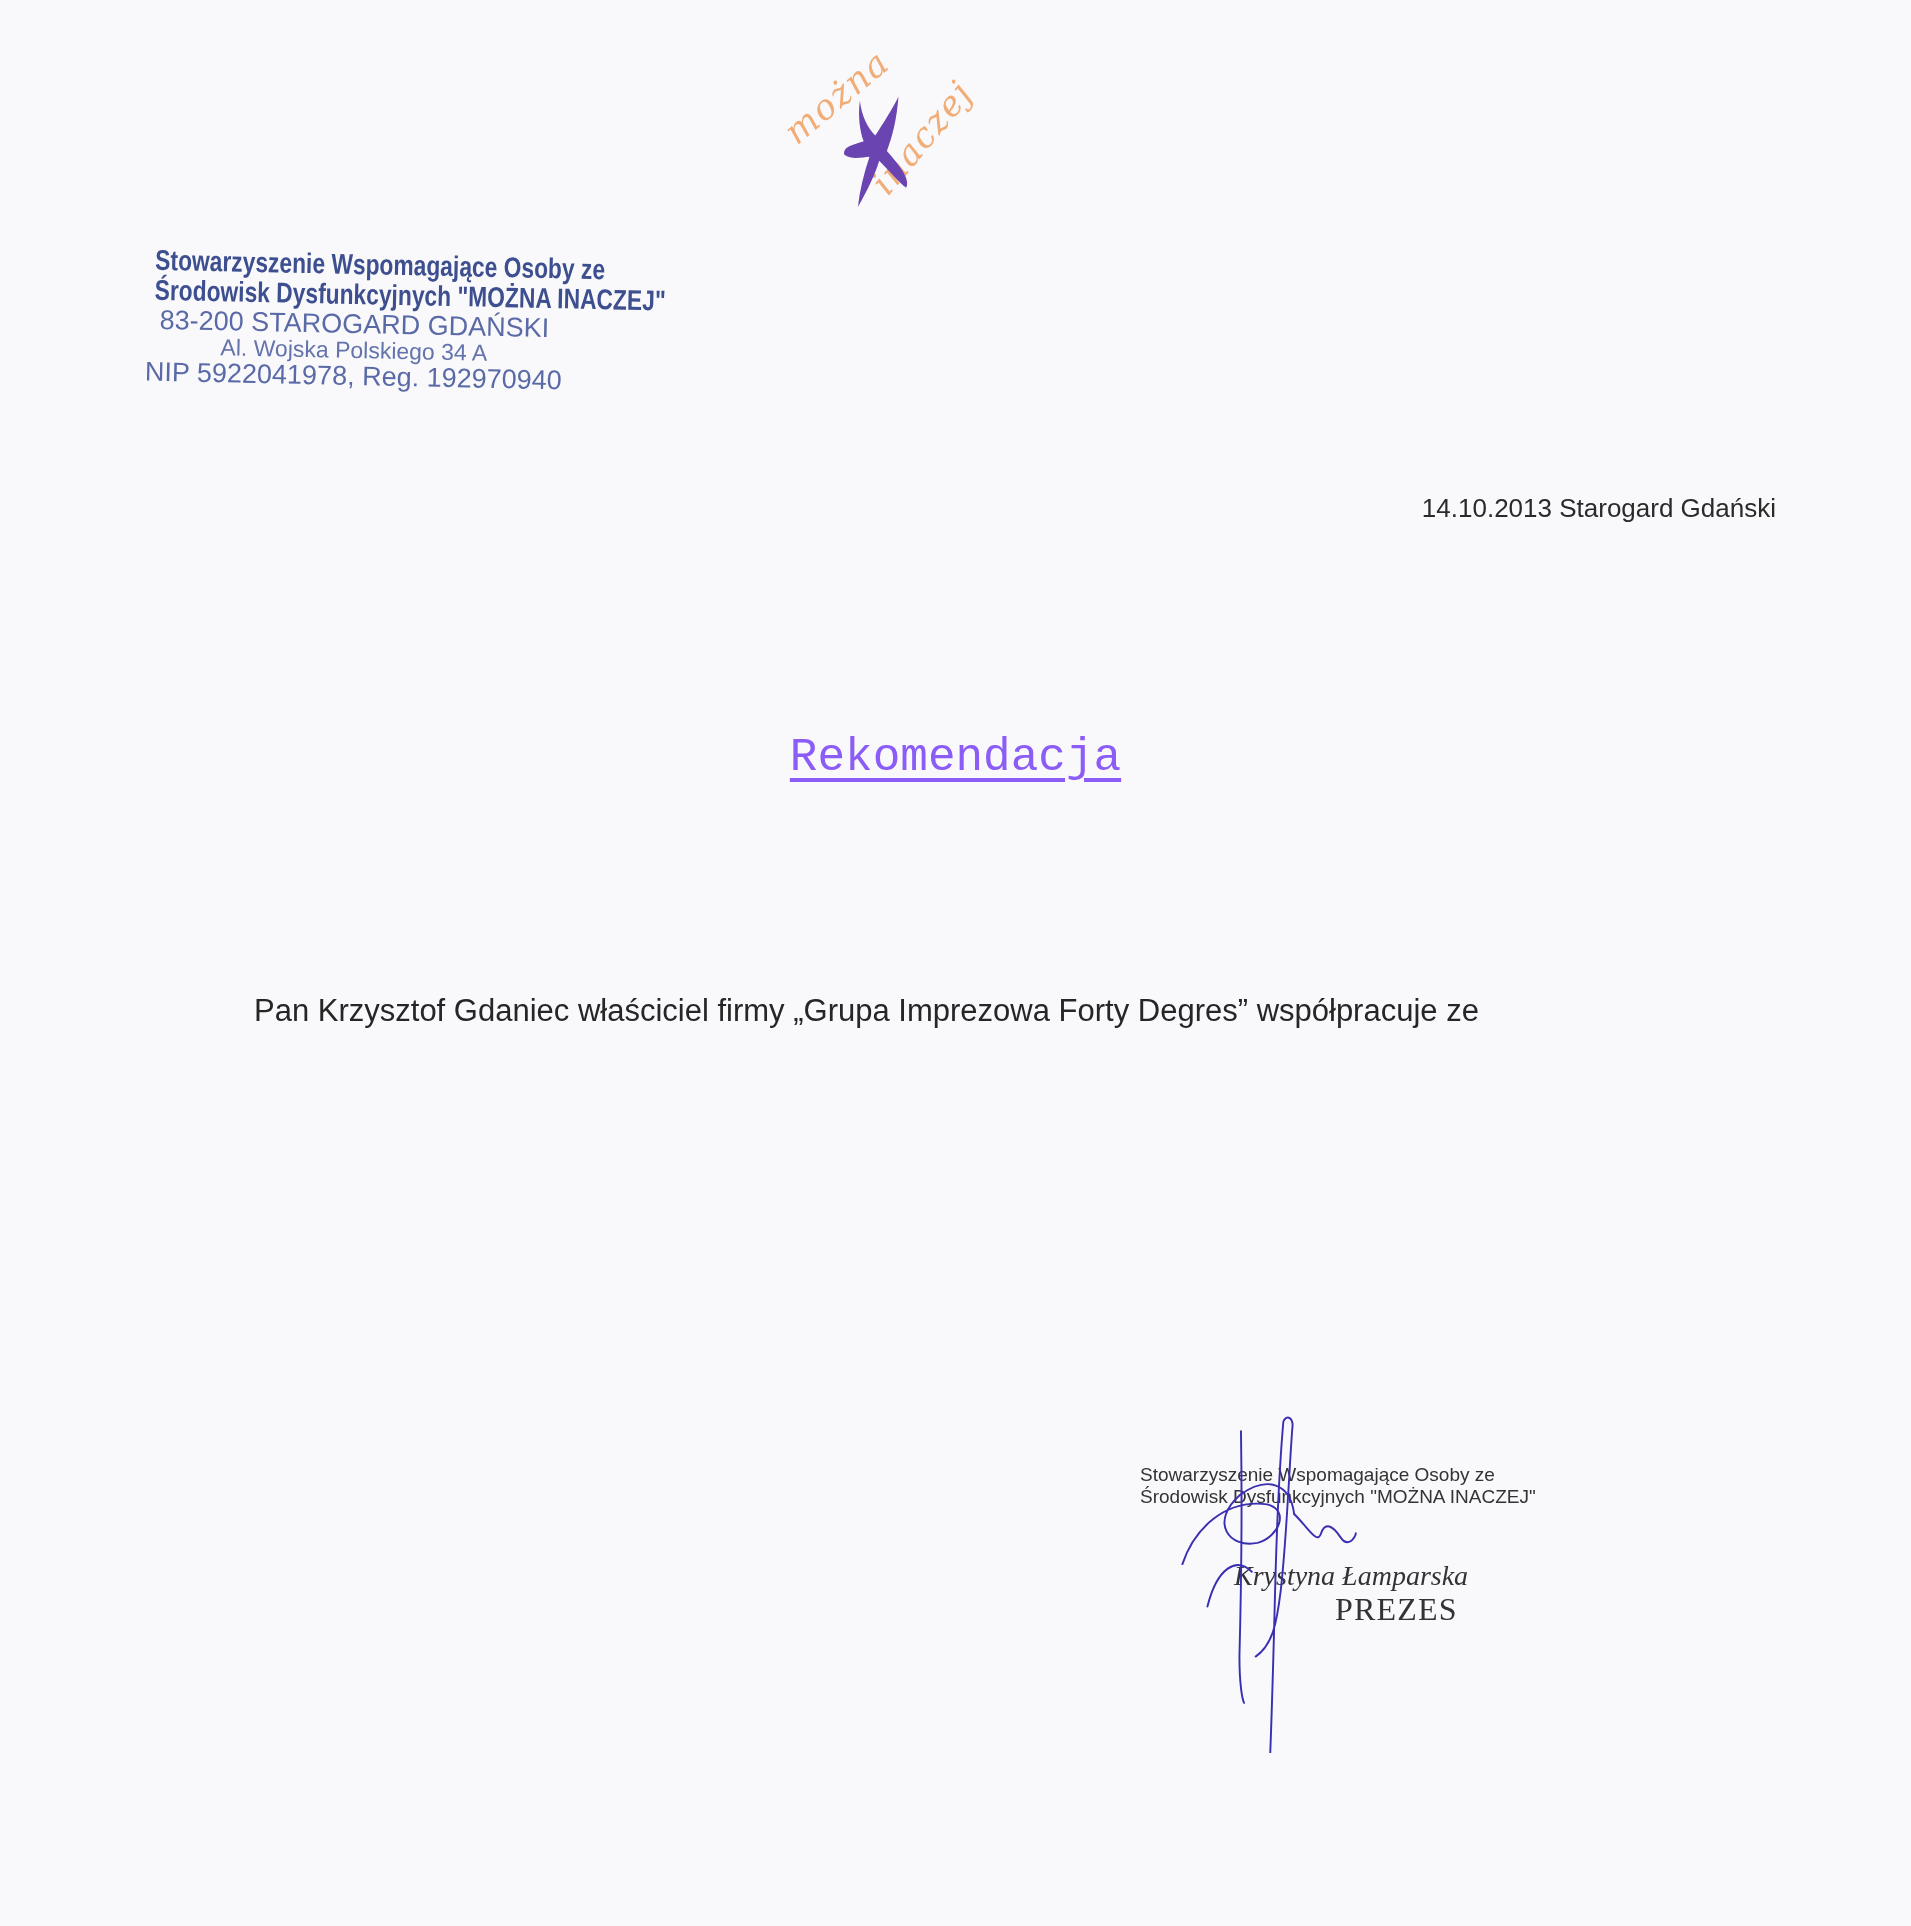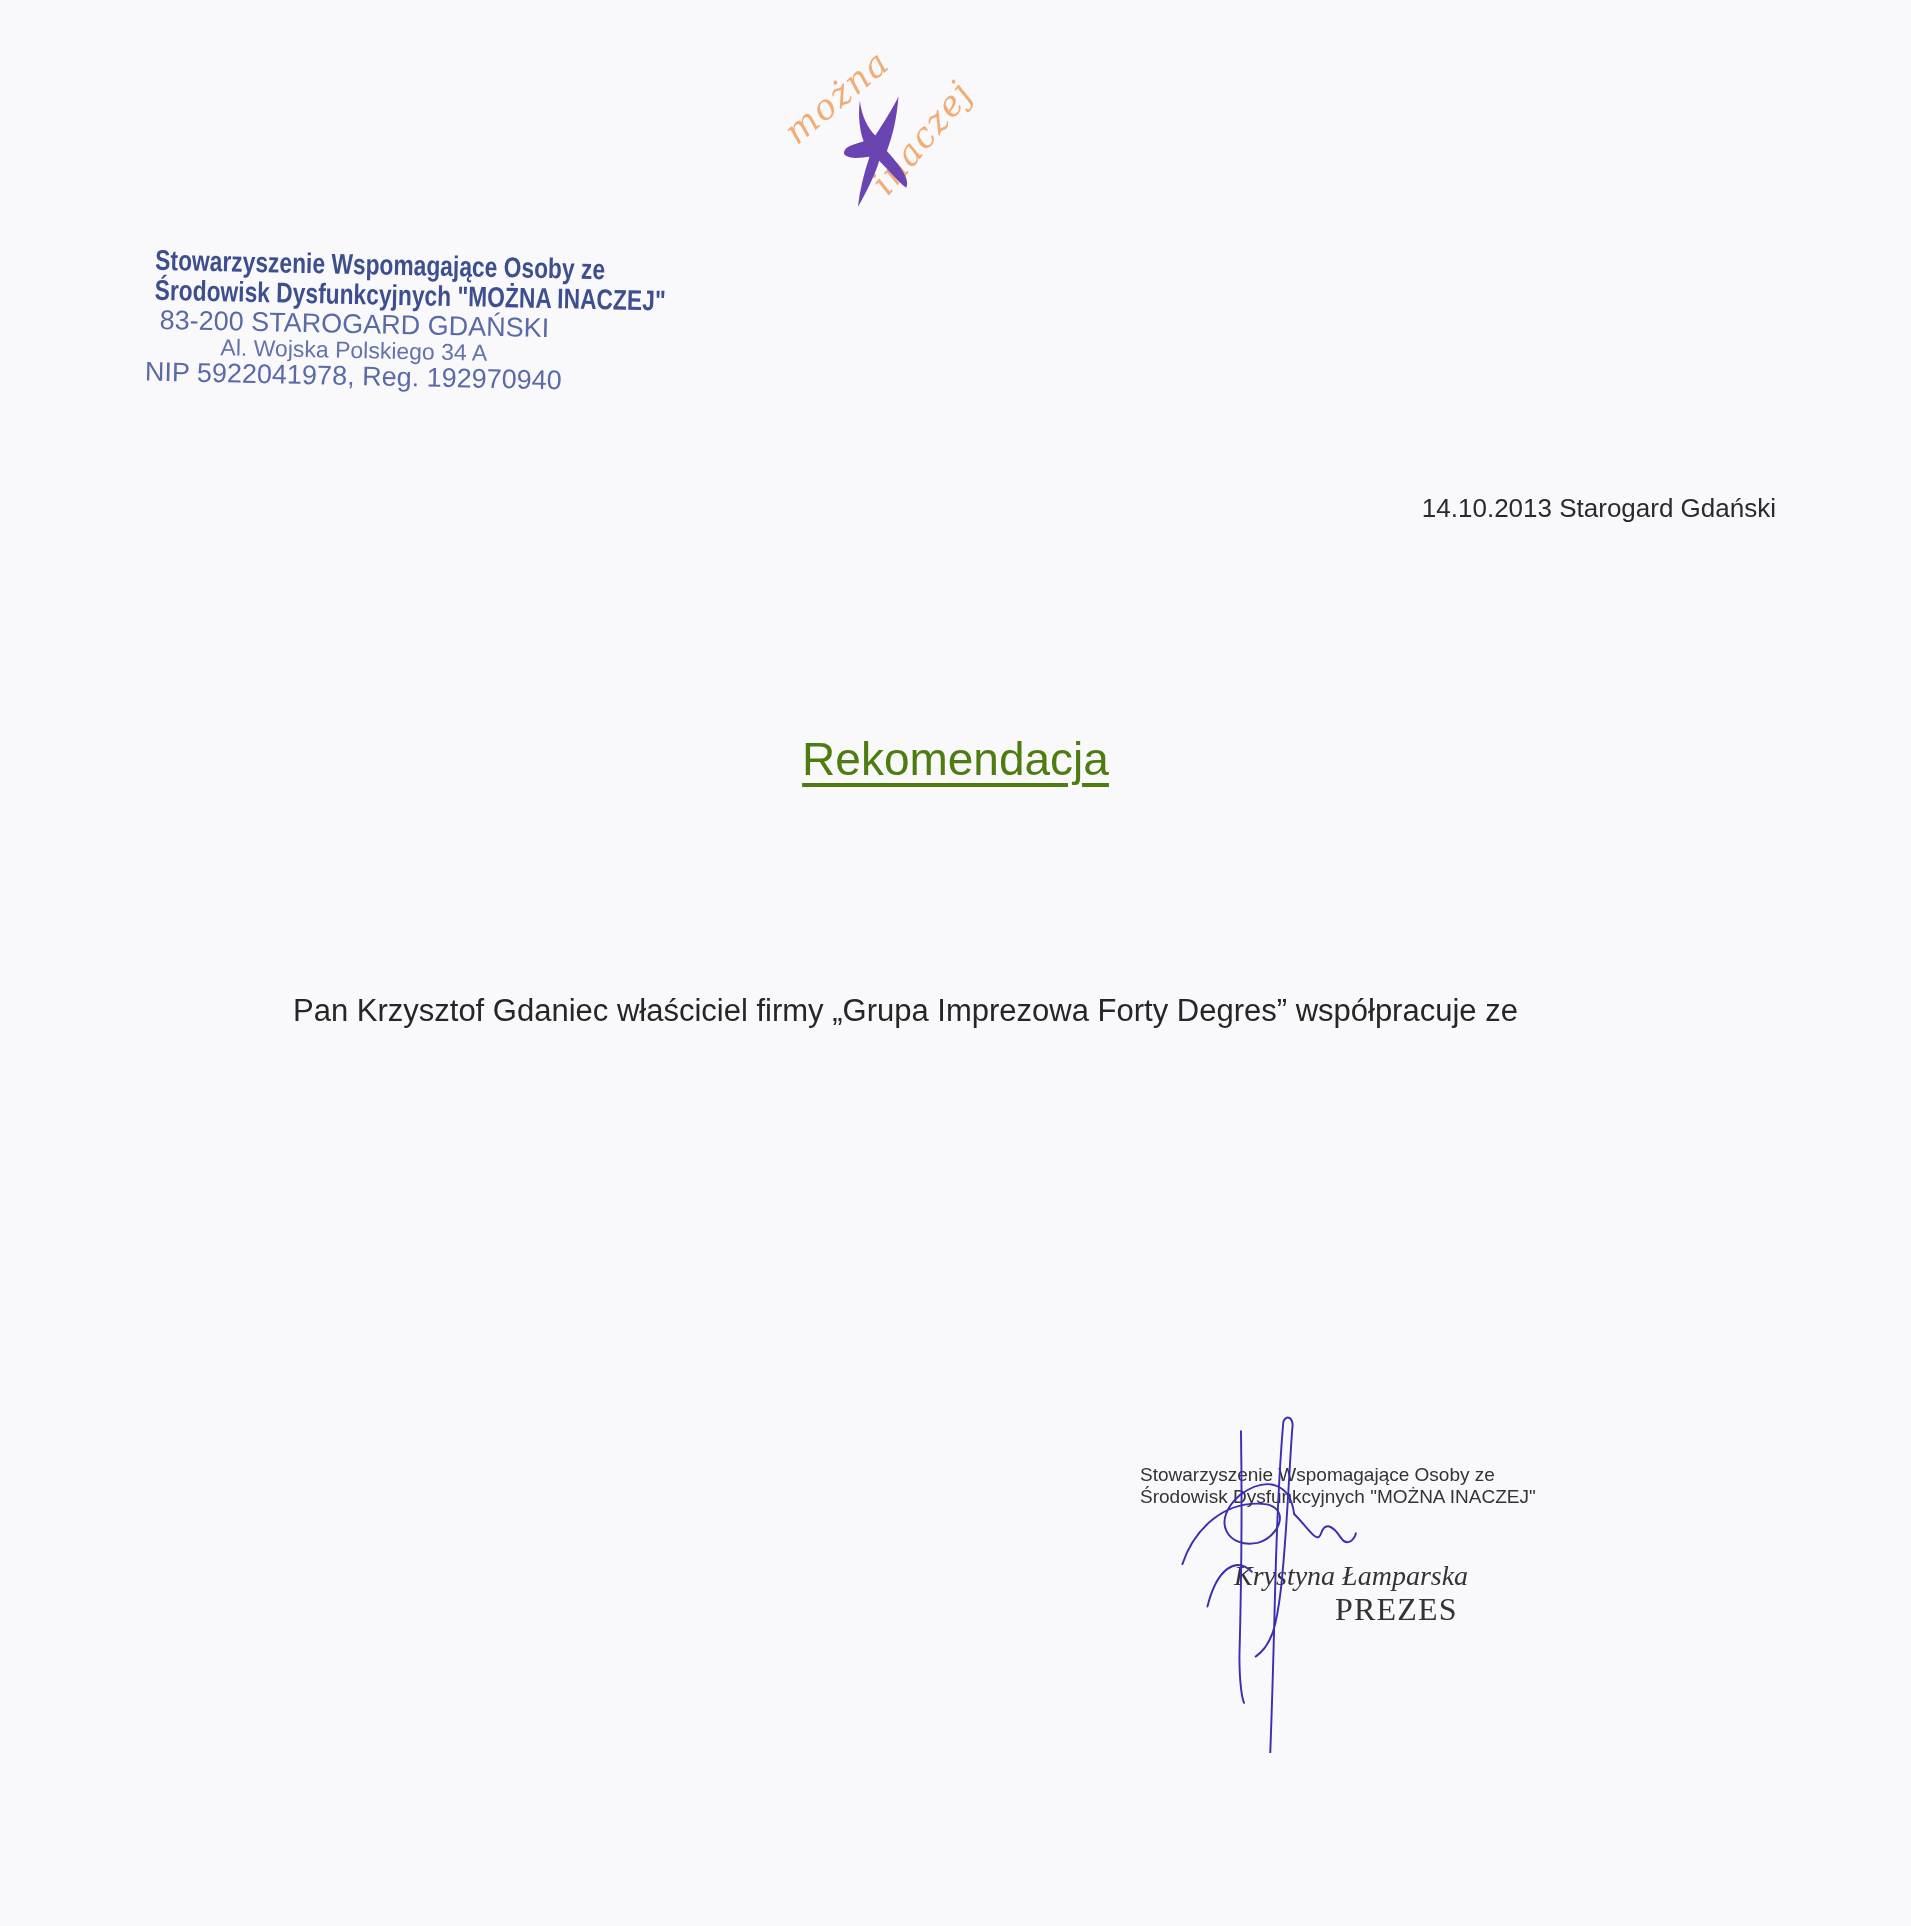--- a/index.html
+++ b/index.html
@@ -23,25 +23,25 @@
   .stamp-line { white-space: nowrap; line-height: 1.05; }
   .stamp-cond { font-family: "Liberation Sans", sans-serif; font-size: 28.5px; transform: scaleX(0.80); transform-origin: center; display: block; font-weight: bold; color: #3d4f8f; }
   .stamp-wide { font-size: 27px; display: block; color: #5a6aa6; }
   .stamp-small { font-size: 23px; display: block; color: #6473ab; }
 
   
   #date-place { right: 135px; top: 493px; font-size: 26px; color: #2a2a2a; }
 
   
   #doc-title { left: 0; right: 0; top: 732px; text-align: center; }
-  #doc-title span { font-size: 46px; text-decoration: underline; text-decoration-thickness: 3.9px; text-underline-offset: 7.7px; color: #4d7c0f; }
+  #doc-title span { font-size: 46px; text-decoration: underline; text-decoration-thickness: 3.9px; text-underline-offset: 7.7px; color: #8b5cf6; font-family: Liberation Mono, monospace; }
 
   
   #body-text { left: 98px; top: 980px; width: 1695px; font-size: 31px; line-height: 62px; color: #262626; }
-  .body-line { white-space: nowrap; display: block; margin-left: 39px; }
+  .body-line { white-space: nowrap; display: block; }
   .body-line.indent { padding-left: 156px; }
   .body-line.tight { margin-top: -3.9px; }
 
   
   #sig-block { left: 1140px; top: 1406px; width: 501px; height: 347px; }
   #sig-org { position: absolute; left: 0; top: 58px; font-size: 19px; line-height: 21.6px; color: #333; white-space: nowrap; }
   #sig-name { position: absolute; left: 94px; top: 154px; font-family: "Liberation Serif", serif; font-style: italic; font-size: 28px; color: #333; white-space: nowrap; }
   #sig-role { position: absolute; left: 195px; top: 185px; font-family: "Liberation Serif", serif; font-size: 32px; color: #333; letter-spacing: 1.2px; }
   #sig-scribble { position: absolute; left: 0; top: 0; width: 501px; height: 347px; }
 </style>

